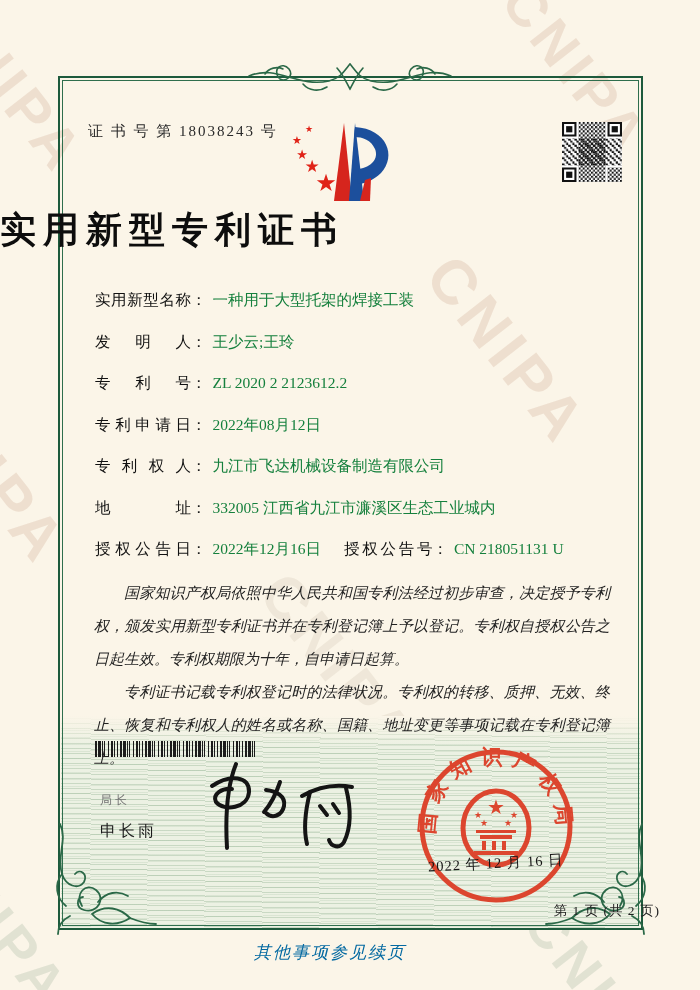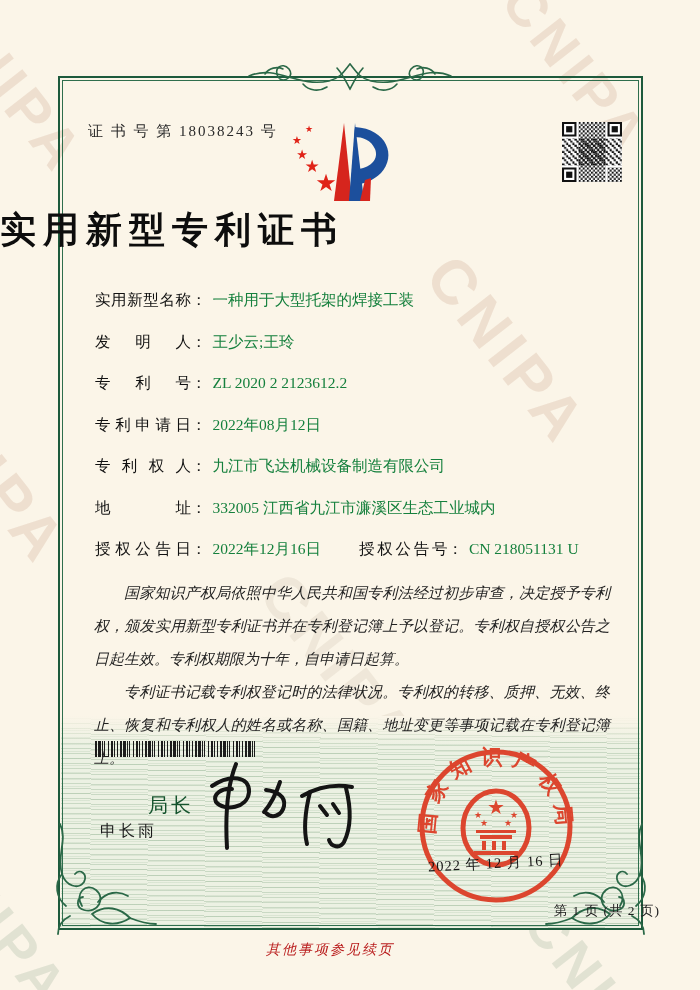--- a/index.html
+++ b/index.html
@@ -48,57 +48,57 @@
   }
   
   .fields{position:absolute;left:95px;top:290px;width:515px;font-size:15.5px;}
   .frow{height:17px;margin-bottom:24.5px;white-space:nowrap;}
   .f-label{
     display:inline-block;width:6.2em;text-align:justify;text-align-last:justify;
     color:#111;vertical-align:top;
   }
   .f-colon{margin-right:6px;}
   .f-value{color:#15803d;}
-  .f-pair2{margin-left:38px;}
+  .f-pair2{margin-left:23px;}
   .f-label2{
     display:inline-block;width:5.7em;text-align:justify;text-align-last:justify;color:#111;
   }
   
   .bodytext{
     position:absolute;left:94px;top:577px;width:516px;
     font-size:15px;line-height:33px;font-style:italic;color:#222;
     text-align:justify;
   }
   .bodytext p{margin:0;text-indent:2em;}
   
   .barcode{
     position:absolute;left:95px;top:741px;width:163px;height:16px;
     background:repeating-linear-gradient(90deg,
       #1c1c1c 0 1.5px, transparent 1.5px 3px,
       #1c1c1c 3px 5.5px, transparent 5.5px 6.5px,
       #1c1c1c 6.5px 7.5px, transparent 7.5px 9px,
       #1c1c1c 9px 10px, transparent 10px 12.5px);
   }
   .sig-title{
-    position:absolute;left:100px;top:792px;font-size:20px;
-    font-family:"Liberation Sans","DejaVu Sans",sans-serif;color:#14532d;letter-spacing:3px;margin-left:48px;
+    position:absolute;left:100px;top:792px;font-size:12px;
+    font-family:"Liberation Sans","DejaVu Sans",sans-serif;color:#737373;letter-spacing:3px;
   }
   .sig-name{
     position:absolute;left:100px;top:821px;font-size:16px;
     font-family:Liberation Serif, serif;color:#1a1a1a;letter-spacing:3px;
   }
   .signature{position:absolute;left:196px;top:756px;width:170px;height:102px;}
   .seal{position:absolute;left:398px;top:726px;width:200px;height:202px;}
   .page-footer{
     position:absolute;left:0;top:902px;width:660px;text-align:right;
     font-size:13.5px;color:#222;letter-spacing:1px;
   }
   .cont-note{
     position:absolute;left:0;top:941px;width:660px;text-align:center;
-    font-size:14px;font-style:italic;color:#b91c1c;letter-spacing:2px;
+    font-size:17px;font-style:italic;color:#0369a1;letter-spacing:2px;
   }
   .ornament{position:absolute;pointer-events:none;}
 </style>
 </head>
 <body>
 
 <div class="wm wm-warm" style="left:-28px;top:-18px;font-size:58px;">CNIPA</div>
 <div class="wm wm-warm" style="left:540px;top:-30px;font-size:56px;">CNIPA</div>
 <div class="wm wm-warm" style="left:468px;top:242px;font-size:62px;">CNIPA</div>
 <div class="wm wm-warm" style="left:-52px;top:362px;font-size:62px;">CNIPA</div>

